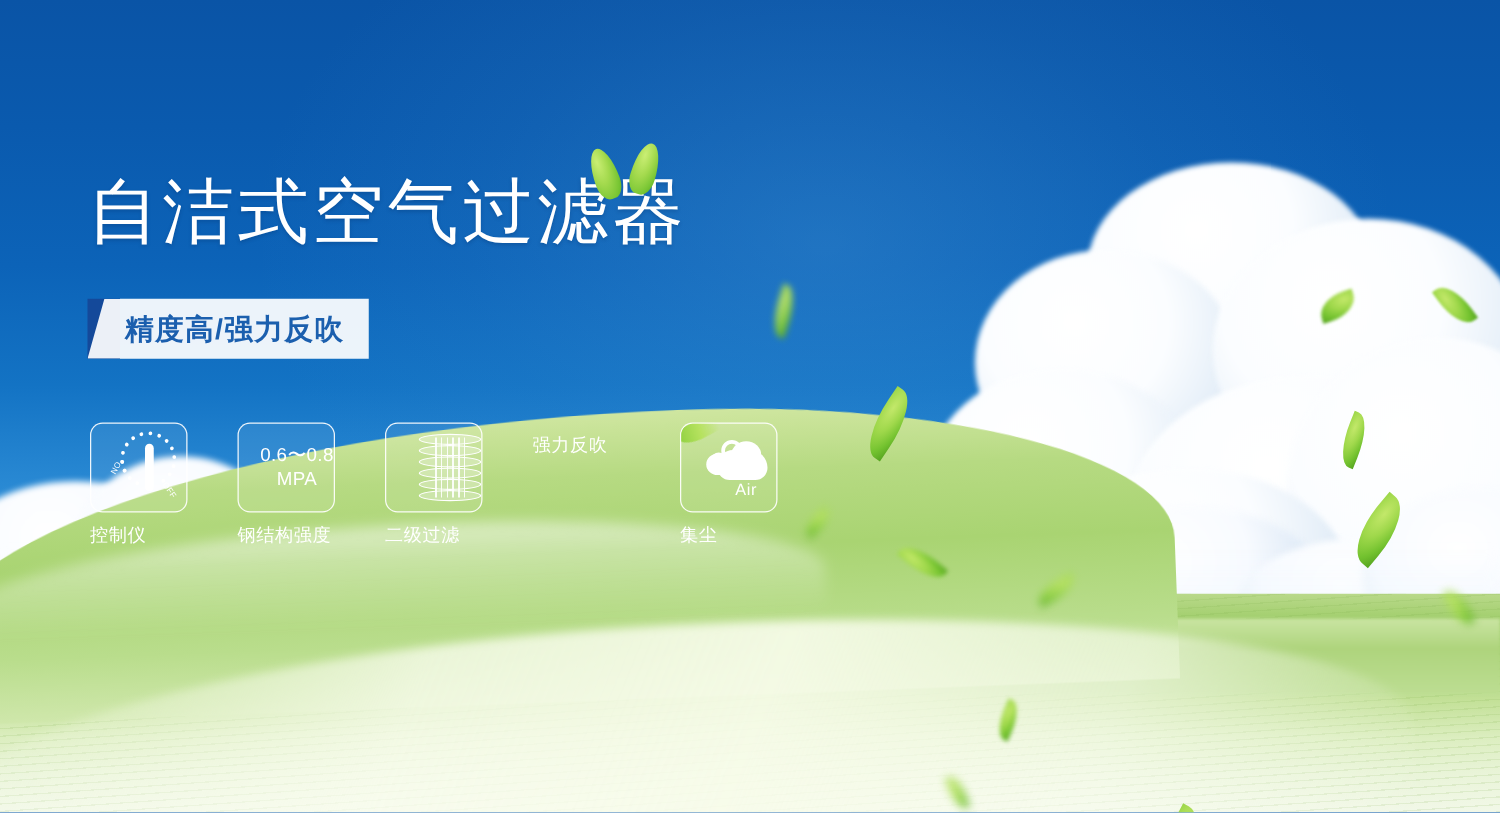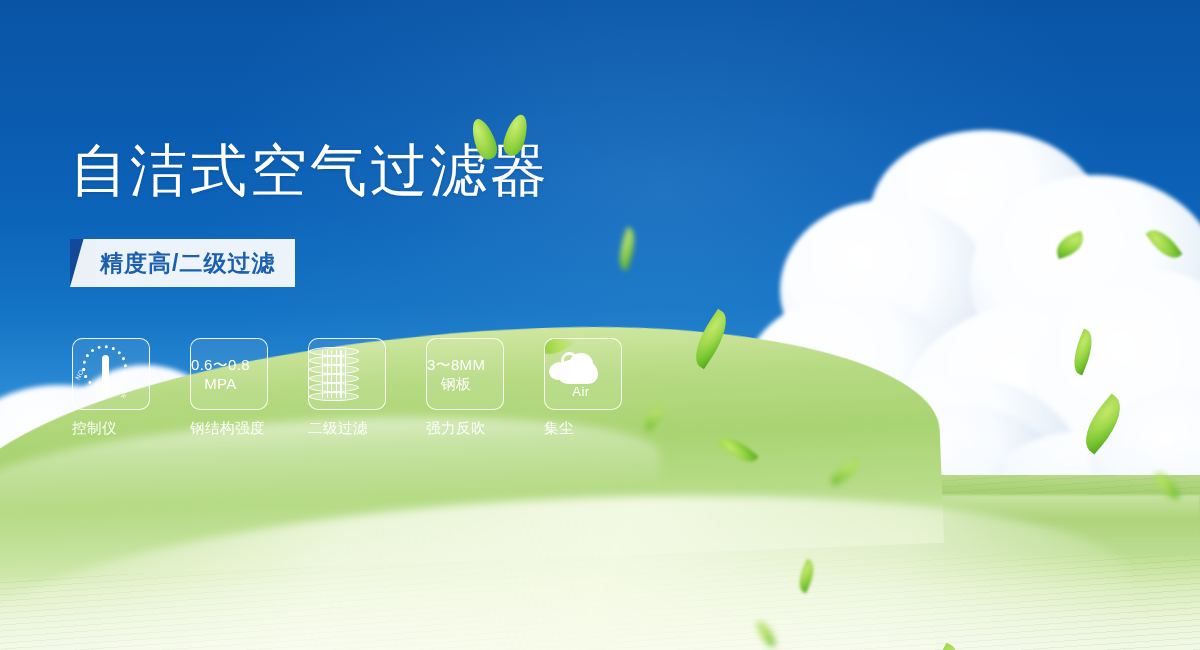--- a/index.html
+++ b/index.html
@@ -262,21 +262,21 @@
   }
   .feature { width: 78px; }
   .fbox {
     width: 78px;
     height: 72px;
     border: 1.6px solid rgba(255,255,255,0.92);
     border-radius: 10px;
     background: rgba(255,255,255,0.08);
     display: flex;
     align-items: center;
-    justify-content: flex-start;
+    justify-content: flex-end;
     position: relative;
     overflow: hidden;
   }
   .fbox-text {
     color: #ffffff;
     font-size: 15px;
     line-height: 19px;
     text-align: center;
     font-weight: 400;
     letter-spacing: .3px;
@@ -444,21 +444,21 @@
 
     <div class="title">自洁式空气过滤器</div>
 
     <div class="sprout">
       <div class="lf left"></div>
       <div class="lf right"></div>
     </div>
 
     <div class="subtitle">
       <div class="sub-wedge"></div>
-      <div class="sub-right">精度高/二级过滤</div>
+      <div class="sub-right">精度高/强力反吹</div>
     </div>
 
     <div class="features">
 
       <div class="feature">
         <div class="fbox">
           <div class="gauge">
             <div class="dots">
               <div class="dot" style="transform:rotate(-205deg) translate(21px)"></div>
               <div class="dot" style="transform:rotate(-185deg) translate(21px)"></div>
@@ -504,24 +504,20 @@
             <div class="ring" style="top:18px;"></div>
             <div class="ring" style="top:27px;"></div>
             <div class="ring" style="top:36px;"></div>
             <div class="ring" style="top:45px;"></div>
           </div>
         </div>
         <div class="flabel">二级过滤</div>
       </div>
 
       <div class="feature">
-        <div class="fbox">
-          <div class="fbox-text">3〜8MM
-钢板</div>
-        </div>
         <div class="flabel">强力反吹</div>
       </div>
 
       <div class="feature">
         <div class="fbox">
           <div class="icon-leaf"></div>
           <div class="airicon">
             <div class="sun"></div>
             <div class="c3"></div>
             <div class="c2"></div>

